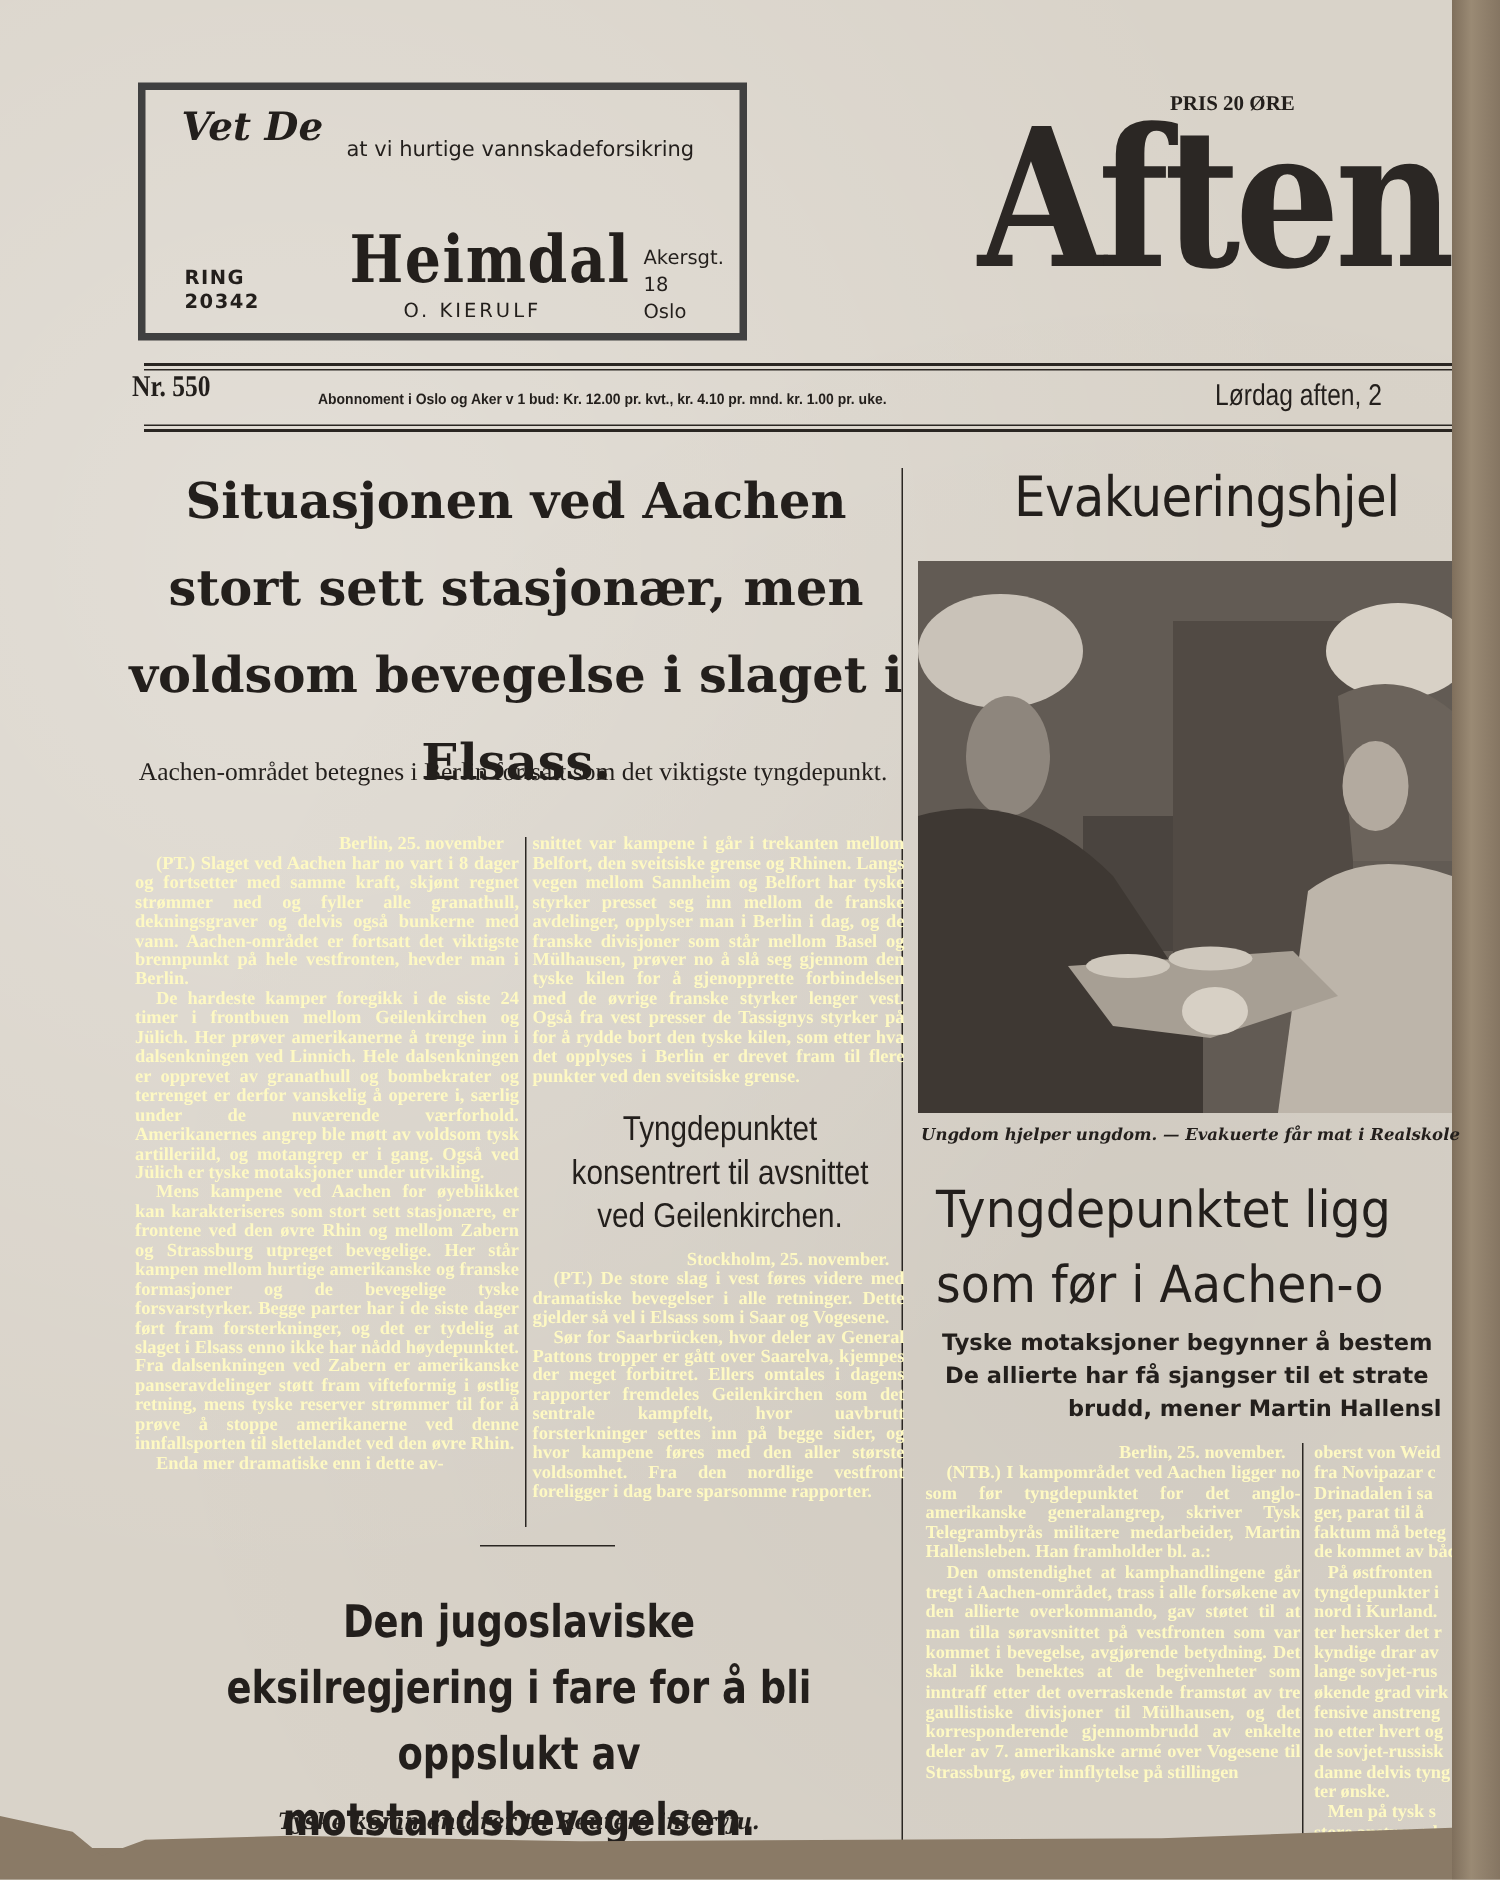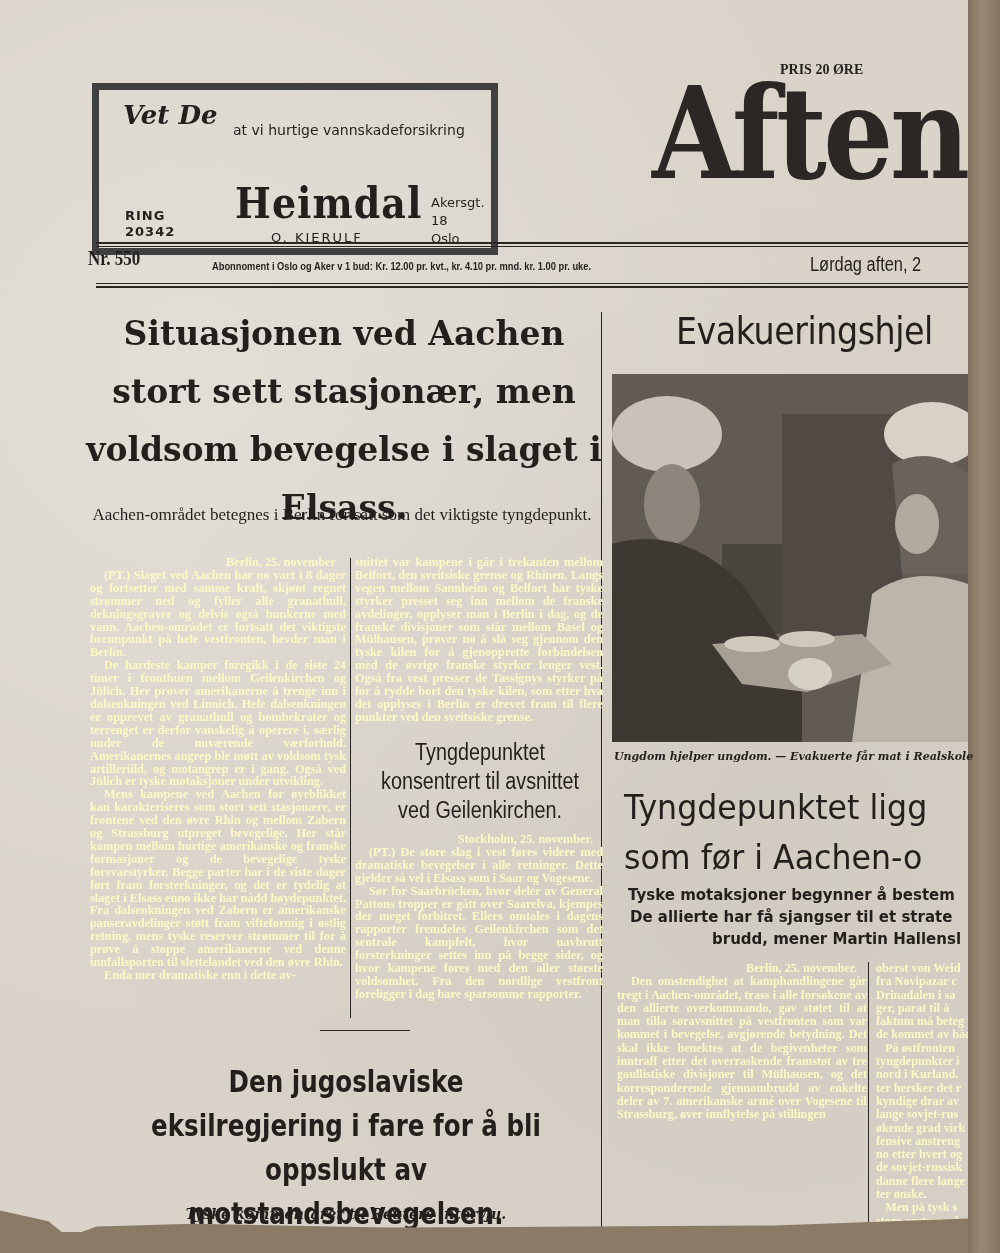--- a/index.html
+++ b/index.html
@@ -3,21 +3,21 @@
 <meta charset="utf-8">
 <style>
   html,body{margin:0;padding:0;}
   body{width:1000px;height:1253px;position:relative;overflow:hidden;background:#8a7a66;font-family:"Liberation Serif",serif;color:#231f1c;}
   .paper{position:absolute;left:0;top:0;width:968px;height:1232px;background:#d9d3c9;
     background-image:radial-gradient(circle at 20% 30%,rgba(255,255,255,.25),transparent 60%),radial-gradient(circle at 80% 70%,rgba(0,0,0,.04),transparent 60%);}
   .paper-edge{position:absolute;left:0;top:1200px;width:968px;height:53px;background:#8a7a66;clip-path:polygon(0 20%,5% 40%,7% 70%,10% 50%,20% 45%,40% 52%,60% 50%,80% 48%,100% 35%,100% 100%,0 100%);}
   .right-strip{position:absolute;left:968px;top:0;width:32px;height:1253px;background:linear-gradient(90deg,#7f6f5c,#9a8a74 40%,#857562);}
   .abs{position:absolute;}
   
-  .ad{left:92px;top:55px;width:406px;height:172px;border:7px solid #404040;box-sizing:border-box;margin-top:28px;}
+  .ad{left:92px;top:55px;width:406px;height:172px;border:5px solid #404040;box-sizing:border-box;}
   .ad-vet{left:24px;top:10px;font-family:"DejaVu Serif",serif;font-style:italic;font-weight:bold;font-size:26px;}
   .ad-text{left:134px;top:30px;font-family:"DejaVu Sans",sans-serif;font-size:14px;line-height:20px;width:260px;}
   .ad-text b{font-size:16px;}
   .ad-ring{left:26px;top:118px;font-family:"DejaVu Sans",sans-serif;font-weight:bold;font-size:13px;line-height:16px;letter-spacing:1px;}
   .ad-heimdal{left:136px;top:90px;font-family:"DejaVu Serif",serif;font-weight:bold;font-size:38px;letter-spacing:1px;transform:scaleY(1.15);}
   .ad-addr{left:332px;top:104px;font-family:"DejaVu Sans",sans-serif;font-size:13px;line-height:18px;}
   .ad-kierulf{left:172px;top:140px;font-family:"DejaVu Sans",sans-serif;font-size:13px;letter-spacing:2px;}
   
   .pris{left:780px;top:62px;font-family:"Liberation Serif",serif;font-weight:bold;font-size:14px;}
   .masthead{left:652px;top:58px;font-family:"DejaVu Serif",serif;font-weight:bold;font-size:128px;line-height:150px;letter-spacing:-4px;color:#2b2724;white-space:nowrap;transform:scaleX(.86);transform-origin:left;}
@@ -139,40 +139,41 @@
   <div>Tyngdepunktet ligg</div>
   <div>som før i Aachen-o</div>
 </div>
 <div class="abs sub4">
   <div>Tyske motaksjoner begynner å bestem</div>
   <div style="padding-left:2px">De allierte har få sjangser til et strate</div>
   <div style="padding-left:84px">brudd, mener Martin Hallensl</div>
 </div>
 <div class="abs col c3 clip" style="height:248px;">
   <p class="dl">Berlin, 25. november.</p>
+  <p>(NTB.) I kampområdet ved Aachen ligger no som før tyngdepunktet for det anglo-amerikanske generalangrep, skriver Tysk Telegrambyrås militære medarbeider, Martin Hallensleben. Han framholder bl. a.:</p>
   <p>Den omstendighet at kamphandlingene går tregt i Aachen-området, trass i alle forsøkene av den allierte overkommando, gav støtet til at man tilla søravsnittet på vestfronten som var kommet i bevegelse, avgjørende betydning. Det skal ikke benektes at de begivenheter som inntraff etter det overraskende framstøt av tre gaullistiske divisjoner til Mülhausen, og det korresponderende gjennombrudd av enkelte deler av 7. amerikanske armé over Vogesene til Strassburg, øver innflytelse på stillingen</p>
 </div>
 <div class="abs col c4 clip" style="width:92px;height:270px;">
   <div>oberst von Weid</div>
   <div>fra Novipazar c</div>
   <div>Drinadalen i sa</div>
   <div>ger, parat til å</div>
   <div>faktum må beteg</div>
   <div>de kommet av båd</div>
   <div style="white-space:pre">   På østfronten</div>
   <div>tyngdepunkter i</div>
   <div>nord i Kurland.</div>
   <div>ter hersker det r</div>
   <div>kyndige drar av</div>
   <div>lange sovjet-rus</div>
   <div>økende grad virk</div>
   <div>fensive anstreng</div>
   <div>no etter hvert og</div>
   <div>de sovjet-russisk</div>
-  <div>danne flere lange</div>
+  <div>danne delvis tyng</div>
   <div>ter ønske.</div>
   <div style="white-space:pre">   Men på tysk s</div>
   <div>store anstrengels</div>
   <div>ske ledelse til vi</div>
 
 </div>
 
 <div class="paper-edge"></div>
 
 </body></html>

